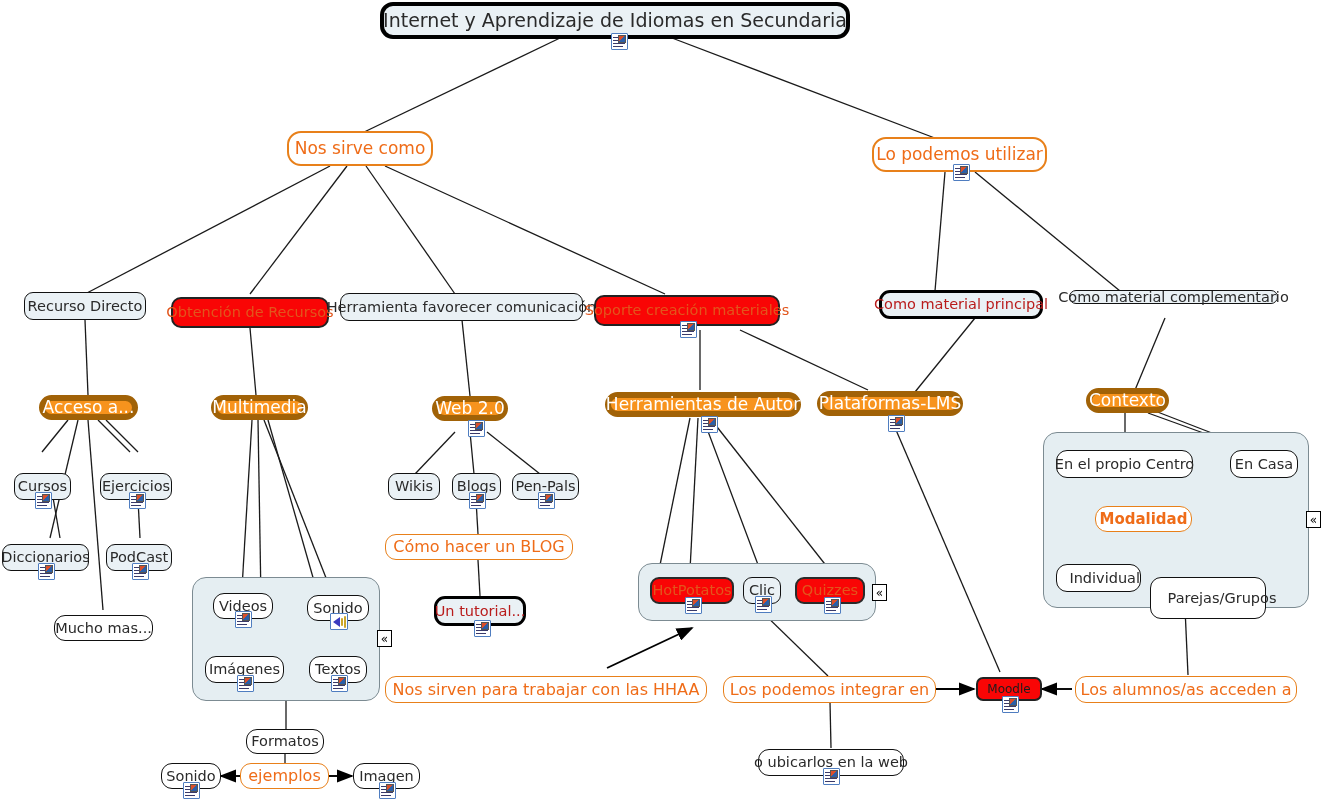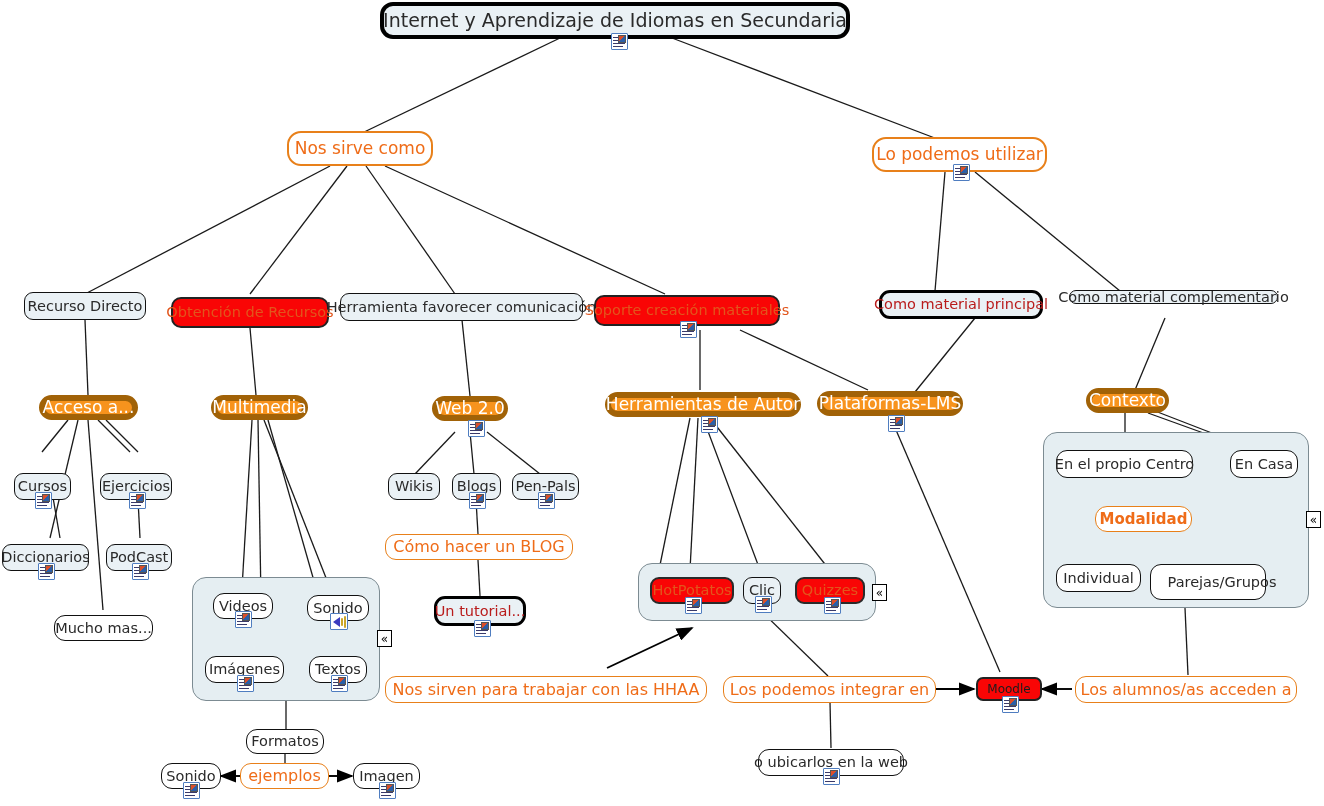--- a/index.html
+++ b/index.html
@@ -581,25 +581,25 @@
   </div>
 
   <div class="node n-white" style="left:1230px; top:450px; width:68px; height:28px;">
     <span>En Casa</span>
   </div>
 
   <div class="node n-orange-out-sm" style="left:1095px; top:506px; width:97px; height:26px;">
     <span>Modalidad</span>
   </div>
 
-  <div class="node n-white" style="left:1056px; top:564px; width:85px; height:28px;">
+  <div class="node n-white" style="left:1056px; top:564px; width:85px; height:28px;justify-content:flex-end;">
     <span>Individual</span>
   </div>
 
-  <div class="node n-white" style="left:1150px; top:564px; width:116px; height:36px;padding-left:28px;">
+  <div class="node n-white" style="left:1150px; top:577px; width:116px; height:42px;padding-left:28px;">
     <span>Parejas/Grupos</span>
   </div>
 
   <div class="collapse-handle" style="left:1306px; top:511px;">
     <span>«</span>
   </div>
 
   <div class="node n-orange-out-thin" style="left:385px; top:676px; width:322px; height:27px;">
     <span>Nos sirven para trabajar con las HHAA</span>
   </div>

